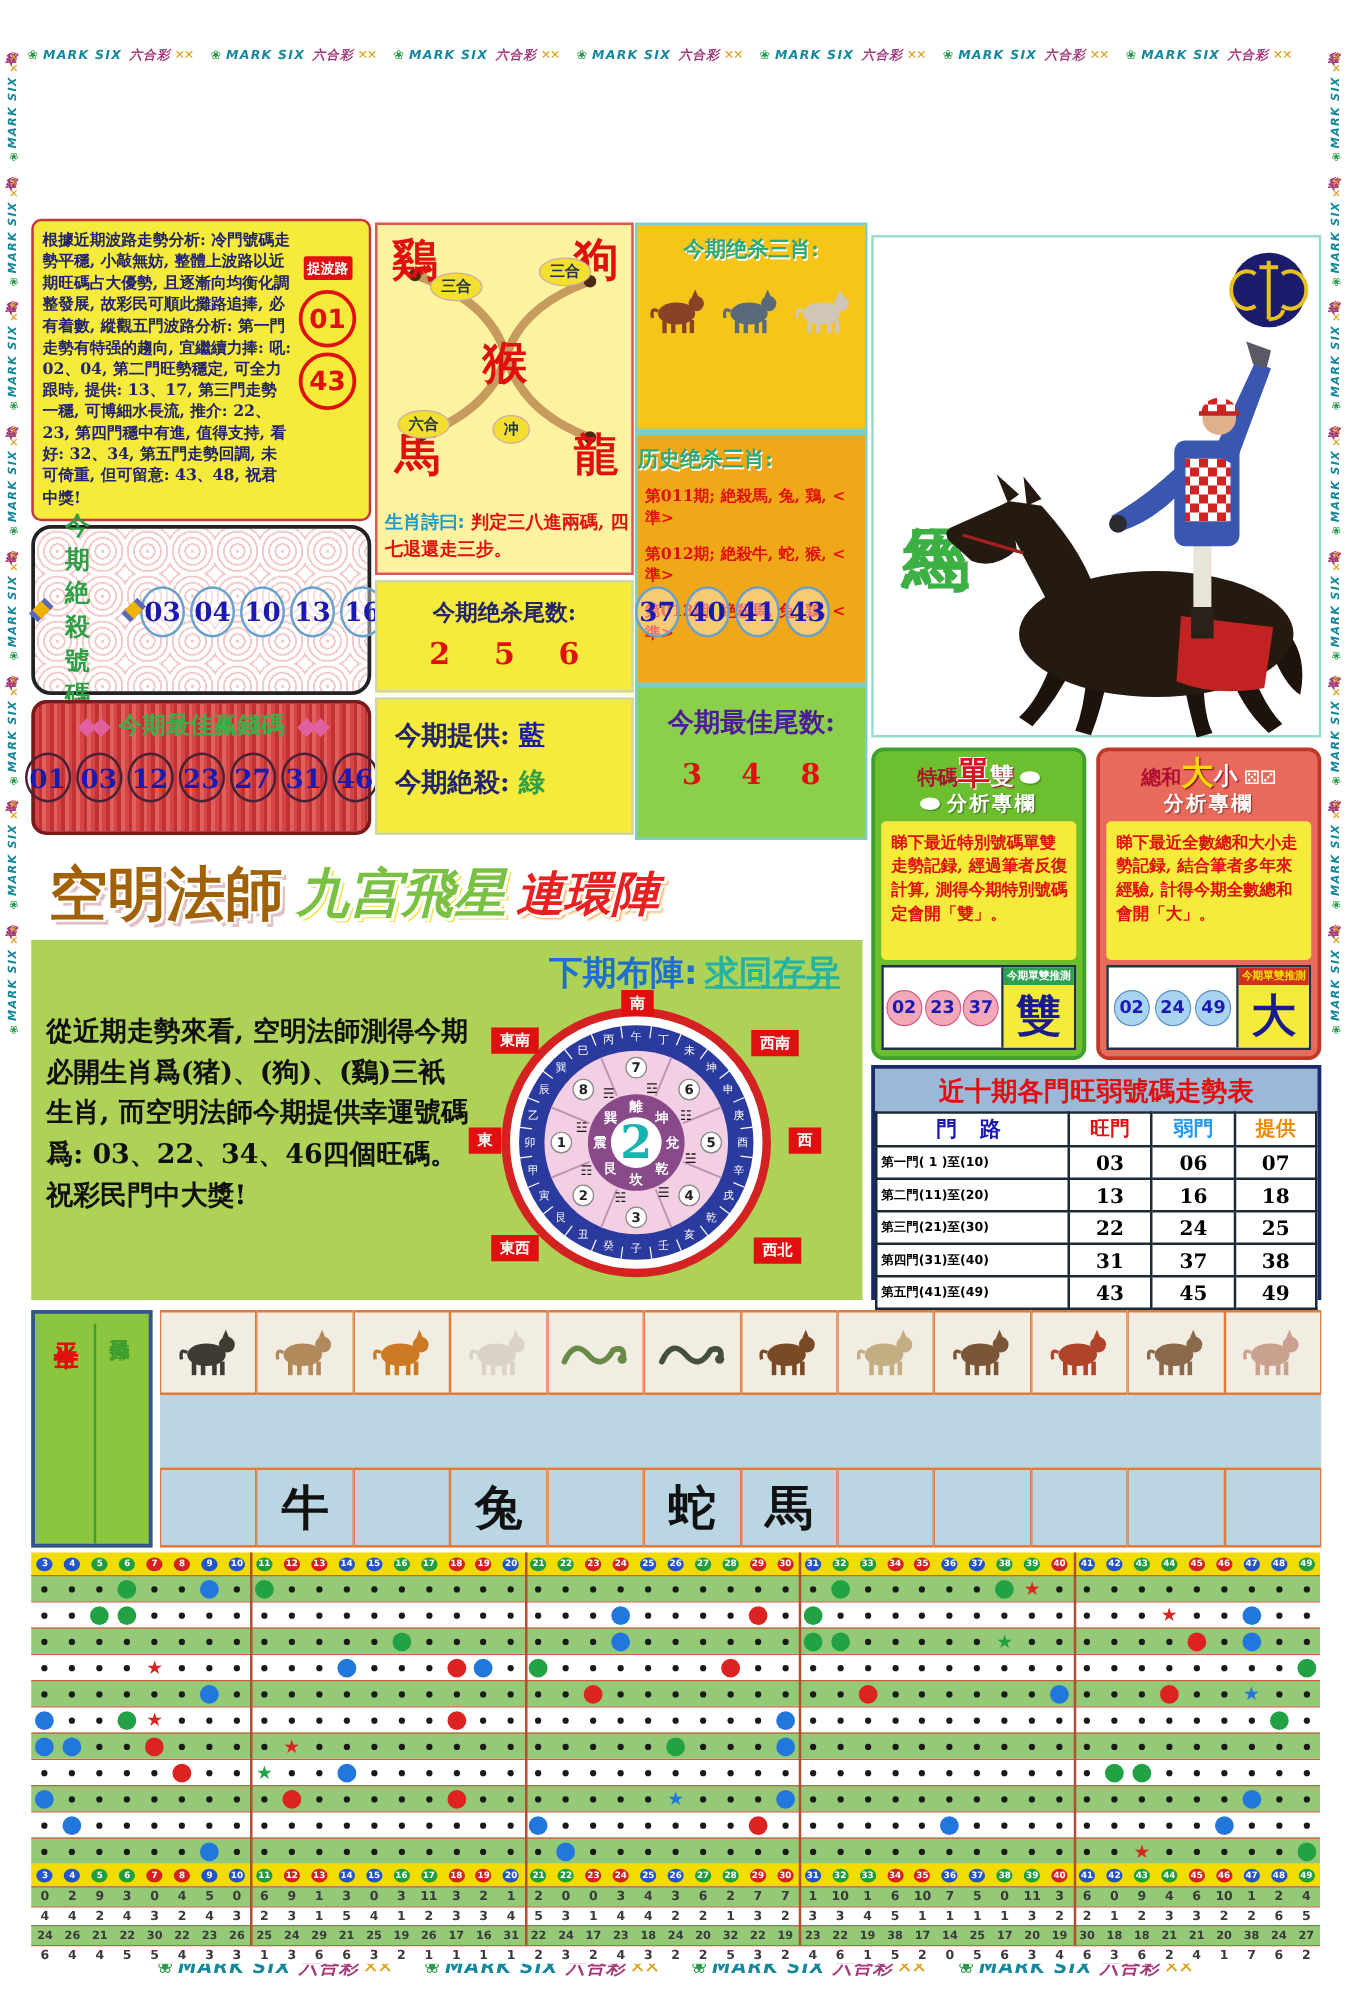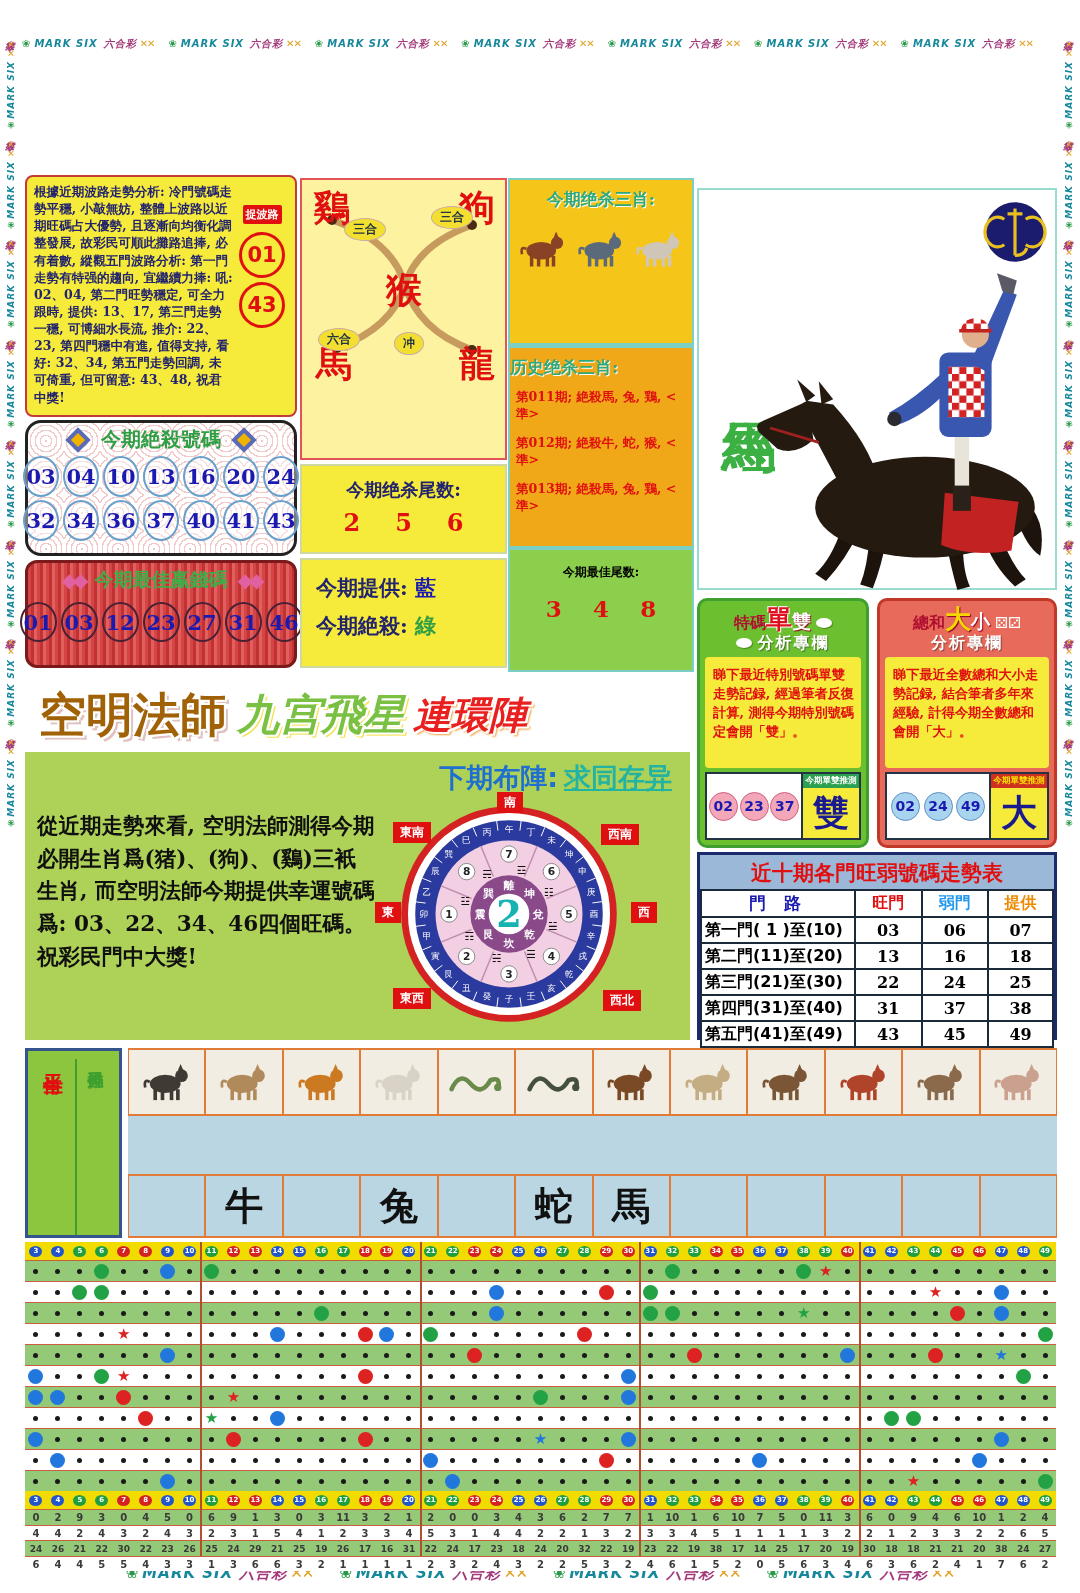--- a/index.html
+++ b/index.html
@@ -30,21 +30,21 @@
   #analysis{left:25px;top:175px;width:272px;height:242px;background:#f6ea3a;border:2px solid #c43a3a;border-radius:8px;display:flex;box-sizing:border-box;padding:6px 4px 4px 7px;}
   #analysis .txt{width:200px;font-family:"DejaVu Serif",serif;font-weight:bold;font-size:12.6px;line-height:1.36;color:#23246e;}
   #analysis .side{width:58px;display:flex;flex-direction:column;align-items:center;gap:4px;padding-top:22px;}
   .zhuobolu{background:#e01010;color:#fff;font-size:11px;font-weight:bold;padding:2px 3px;border-radius:2px;}
   .wanghou{color:#2ea83c;font-weight:bold;font-size:23px;line-height:1.15;font-family:"DejaVu Serif",serif;}
   .redcircle{width:40px;height:40px;border:3px solid #e01010;border-radius:50%;color:#e01010;font-weight:bold;font-size:21px;display:flex;align-items:center;justify-content:center;background:#f6ea3a;}
 
   
   #killnum{left:25px;top:420px;width:272px;height:136px;border:3px solid #222;border-radius:16px;box-sizing:border-box;background:#fff;
     background-image:repeating-radial-gradient(circle at 18px 18px,rgba(215,80,80,.3) 0 1.5px,rgba(215,80,80,0) 1.5px 5px);background-size:36px 36px;
-    display:flex;flex-direction:column;align-items:center;padding:3px 0;}
+    display:flex;flex-direction:row;align-items:center;padding:3px 0;}
   #killnum .ttl{display:flex;align-items:center;gap:14px;color:#2f9e44;font-weight:bold;font-size:20px;font-family:"DejaVu Serif",serif;}
   .diamond{width:18px;height:18px;background:#5a6ab8;transform:rotate(45deg);display:flex;align-items:center;justify-content:center;}
   .diamond i{width:10px;height:10px;background:#f0b400;display:block;}
   .numrow1{display:flex;gap:4px;margin-top:3px;}
   .knum{width:32px;height:37px;border:2px solid #6aa0cc;border-radius:50%;color:#1a1ab0;font-weight:bold;font-size:21px;font-family:"DejaVu Serif",serif;display:flex;align-items:center;justify-content:center;background:rgba(255,255,255,.4);}
 
   
   #bestnum{left:25px;top:560px;width:272px;height:108px;border:3px solid #7a1a1a;border-radius:12px;box-sizing:border-box;
     background:repeating-linear-gradient(90deg,#d64545 0 3px,#c23232 3px 6px,#e06060 6px 9px);
     display:flex;flex-direction:column;align-items:center;padding:4px 0;}
@@ -73,21 +73,21 @@
   
   #sancol{left:508px;top:178px;width:186px;height:494px;background:#7ccfc4;}
   #killsan{position:absolute;left:2px;top:2px;width:182px;height:163px;background:#f6c51a;display:flex;flex-direction:column;align-items:center;}
   #killsan .t,#history .t{color:#2fa87a;font-weight:bold;font-size:17px;margin-top:8px;font-family:"DejaVu Serif",serif;text-shadow:1px 1px 0 #fff;}
   .beasts{display:flex;align-items:flex-end;gap:2px;margin-top:18px;}
   .beasts svg{width:56px;height:40px;}
   #history{position:absolute;left:2px;top:170px;width:182px;height:198px;background:#f0a818;}
   #history .rows{padding:10px 4px 0 6px;}
   #history .hrow{color:#e01010;font-weight:bold;font-size:12.6px;font-family:"DejaVu Serif",serif;margin-bottom:12px;}
   #besttail{position:absolute;left:2px;top:372px;width:182px;height:120px;background:#8ccf4d;text-align:center;}
-  #besttail .t{color:#000000;font-weight:bold;font-size:12px;margin-top:14px;font-family:"DejaVu Serif",serif;}
+  #besttail .t{color:#4c1d95;font-weight:bold;font-size:21px;margin-top:14px;font-family:"DejaVu Serif",serif;}
   #besttail .tailvals .tailv{font-size:23px;}
 
   
   #horsepanel{left:697px;top:188px;width:360px;height:402px;background:#fff;border:2px solid #9adbd0;box-sizing:border-box;}
   #hkjc{position:absolute;right:8px;top:10px;width:64px;height:64px;}
   #majing{position:absolute;left:10px;top:190px;color:#3cb043;font-weight:bold;font-size:54px;line-height:1.5;font-family:"DejaVu Serif",serif;}
   #jockey{position:absolute;left:20px;top:40px;width:340px;height:360px;}
 
   
   .anapanel{box-sizing:border-box;border-radius:10px;overflow:hidden;display:flex;flex-direction:column;}
@@ -130,21 +130,21 @@
 
   
   #trendtable{left:697px;top:852px;width:360px;height:188px;background:#9cb8d8;border:3px solid #1a2a6a;box-sizing:border-box;}
   #trendtable .ttl{color:#e01010;font-weight:bold;font-size:21px;text-align:center;margin:4px 0 2px 0;font-family:"DejaVu Serif",serif;}
   #trendtable table{border-collapse:collapse;margin:0 auto;background:#fff;}
   #trendtable td,#trendtable th{border:2px solid #1a2a3a;font-weight:bold;text-align:center;padding:1px 4px;font-size:15px;height:22px;}
   #trendtable th.c0{width:148px;color:#1a1ab0;font-size:17px;letter-spacing:6px;}
   #trendtable th.c1{width:58px;color:#e01010;font-size:16px;}
   #trendtable th.c2{width:58px;color:#2299ee;font-size:16px;}
   #trendtable th.c3{width:56px;color:#ee8800;font-size:16px;}
-  #trendtable td.lab{font-size:16px;text-align:left;padding-left:3px;}
+  #trendtable td.lab{font-size:10px;text-align:left;padding-left:3px;}
   #trendtable td.v{font-family:"DejaVu Serif",serif;font-size:16px;}
 
   
   #zbox{left:25px;top:1048px;width:97px;height:190px;background:#8cc63f;border:3px solid #33548c;box-sizing:border-box;display:flex;justify-content:center;gap:6px;padding-top:8px;}
   #zbox .t1{color:#e01010;font-weight:bold;font-size:20px;line-height:1.6;font-family:"DejaVu Serif",serif;}
   #zbox .t2{color:#3f9f2f;font-weight:bold;font-size:16px;line-height:1.7;font-family:"DejaVu Serif",serif;border-left:2px solid #3f9f2f;padding-left:5px;}
   #animalrow{left:128px;top:1048px;width:929px;height:68px;display:flex;}
   #animalrow .acell{flex:1;border:2px solid #e07b39;border-left-width:1px;border-right-width:1px;background:#f2ede2;display:flex;align-items:center;justify-content:center;}
   #animalrow svg{width:58px;height:44px;}
   #blueband{left:128px;top:1116px;width:929px;height:58px;background:#b9d6e2;}
@@ -233,20 +233,24 @@
     </svg>
     <div class="zchar" style="left:12px;top:4px;">鷄</div>
     <div class="zchar" style="right:10px;top:4px;">狗</div>
     <div class="zchar" style="left:84px;top:86px;">猴</div>
     <div class="zchar" style="left:14px;top:160px;">馬</div>
     <div class="zchar" style="right:10px;top:160px;">龍</div>
     <div class="zbadge" style="left:42px;top:38px;">三合</div>
     <div class="zbadge" style="right:32px;top:26px;">三合</div>
     <div class="zbadge" style="left:16px;top:148px;">六合</div>
     <div class="zbadge" style="left:92px;top:152px;">冲</div>
+    <div class="poem">
+      <span class="lab">生肖詩曰:</span>
+      <span class="body">判定三八進兩碼, 四七退還走三步。</span>
+    </div>
   </div>
 
   <div id="sancol" class="abs">
     <div id="killsan">
       <div class="t">今期绝杀三肖:</div>
       <div class="beasts" id="killsan-beasts">
           <div><svg viewBox="0 0 64 44" width="56" height="40">
               <ellipse cx="30" cy="24" rx="17" ry="10" fill="#8a4226"></ellipse>
               <circle cx="48" cy="15" r="7" fill="#8a4226"></circle>
               <polygon points="44,9 47,2 50,9" fill="#8a4226"></polygon>

